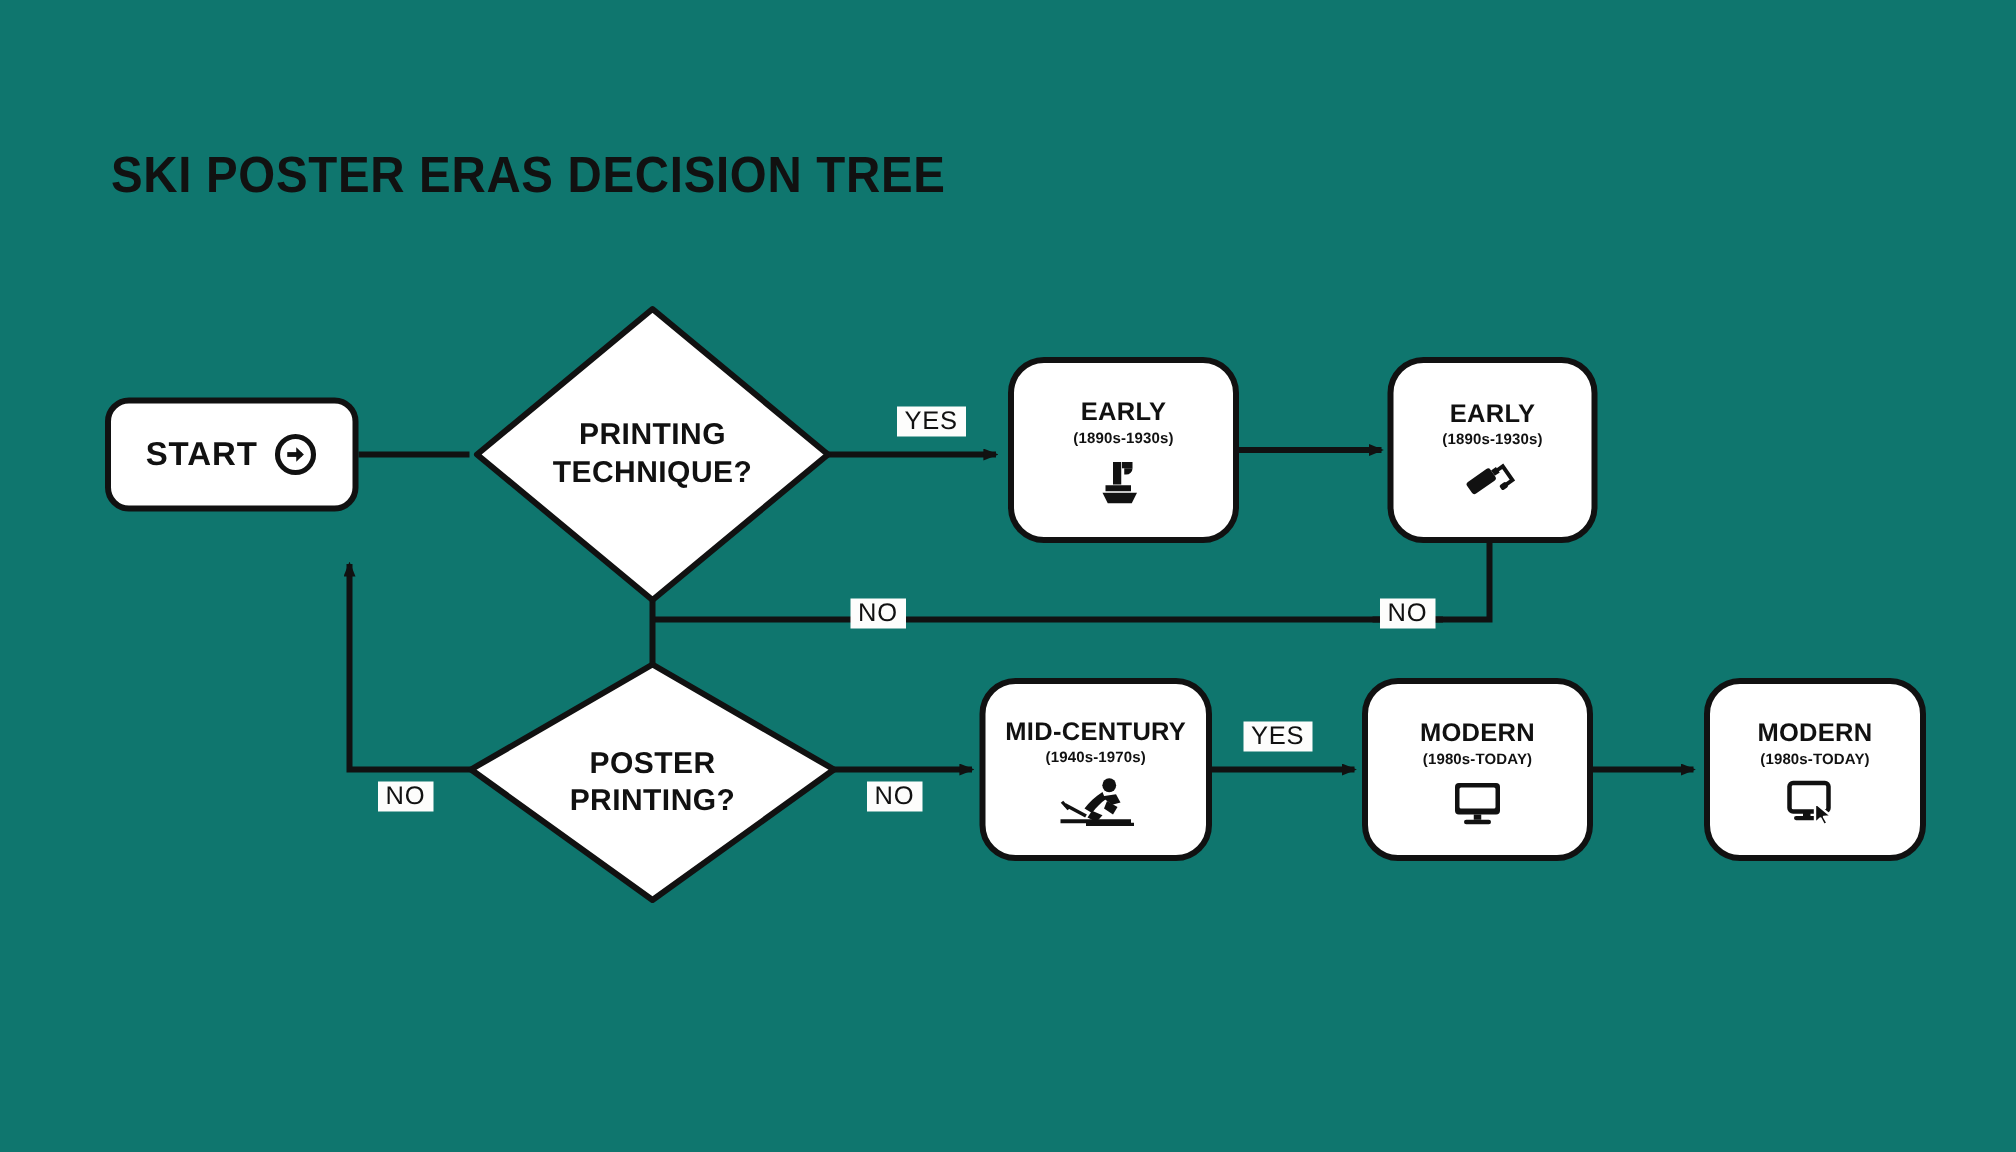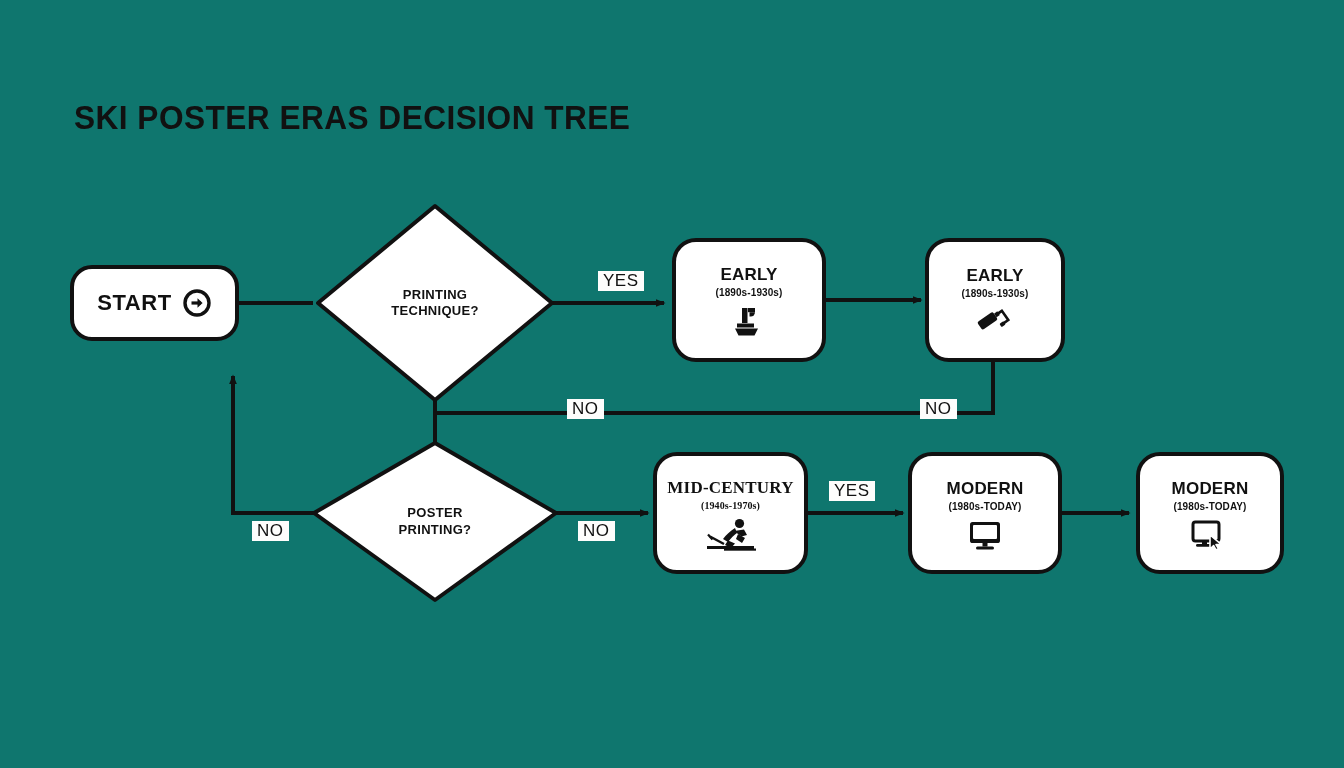--- a/index.html
+++ b/index.html
@@ -93,21 +93,21 @@
     position: absolute;
     left: 0;
     top: 0;
     width: 100%;
     height: 100%;
     display: flex;
     flex-direction: column;
     align-items: center;
     justify-content: center;
     text-align: center;
-    font-size: 13px;
+    font-size: 20px;
     font-weight: 700;
     letter-spacing: 0.3px;
     line-height: 1.25;
     color: #111111;
   }
   .edge-label {
     position: absolute;
     font-size: 17px;
     font-weight: 400;
     letter-spacing: 0.5px;
@@ -163,21 +163,21 @@
     </div>
   </div>
 
   <div class="diamond-wrap" style="left:314px; top:443px; width:242px; height:157px;">
     <div class="diamond-text">
       <span>POSTER</span>
       <span>PRINTING?</span>
     </div>
   </div>
 
-  <div class="node start" style="left:70px; top:265px; width:169px; height:76px;border-radius:22px;">
+  <div class="node start" style="left:70px; top:265px; width:169px; height:76px;">
     <span class="start-label">START</span>
     <span class="node-icon" style="margin-top:0;">
       <svg width="30" height="30" viewBox="0 0 30 30">
         <circle cx="15" cy="15" r="12" fill="none" stroke="#111111" stroke-width="3.4"></circle>
         <path d="M9.5,15 L19,15" stroke="#111111" stroke-width="3.2" fill="none"></path>
         <path d="M15.5,10.2 L20.6,15 L15.5,19.8 z" fill="#111111"></path>
       </svg>
     </span>
   </div>
 
@@ -203,21 +203,21 @@
         <g transform="rotate(-35 19 16)">
           <rect x="4" y="6" width="19" height="9.5" rx="2" fill="#111111"></rect>
           <rect x="23" y="8.6" width="4" height="4.4" fill="#111111"></rect>
           <path d="M27,10.8 L31,10.8 L31,22 L25.5,22" fill="none" stroke="#111111" stroke-width="2.6" stroke-linecap="round"></path>
           <rect x="21.5" y="20" width="5" height="4" rx="1.2" fill="#111111"></rect>
         </g>
       </svg>
     </div>
   </div>
 
-  <div class="node proc" style="left:653px; top:452px; width:155px; height:122px;font-family:Liberation Serif, serif;">
+  <div class="node proc" style="left:653px; top:452px; width:155px; height:122px;">
     <div class="node-title">MID-CENTURY</div>
     <div class="node-sub">(1940s-1970s)</div>
     <div class="node-icon">
       <svg width="54" height="34" viewBox="0 0 54 34">
         <circle cx="35.5" cy="5.5" r="4.6" fill="#111111"></circle>
         <path d="M31,10 C26,13 22,17 19,21 L24,24 C27,20 30,17 33,15 z" fill="#111111"></path>
         <path d="M30,13 L40,11.5 L43,17 L37.5,18.5 z" fill="#111111"></path>
         <path d="M24,22.5 L31,25.5 L27,30 L21,27 z" fill="#111111"></path>
         <path d="M34,16 L41,20 L38,25 L32,21 z" fill="#111111"></path>
         <path d="M6,18.5 L20,26" stroke="#111111" stroke-width="2.4" fill="none"></path>

